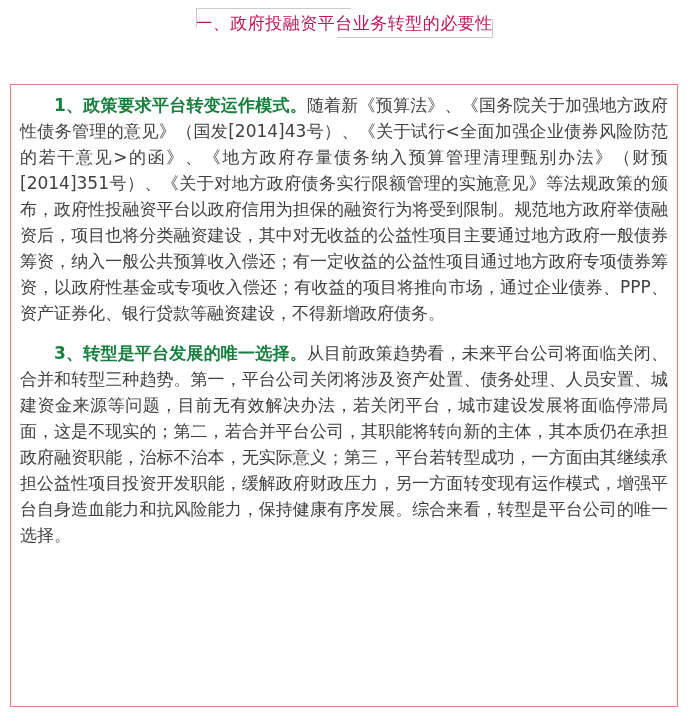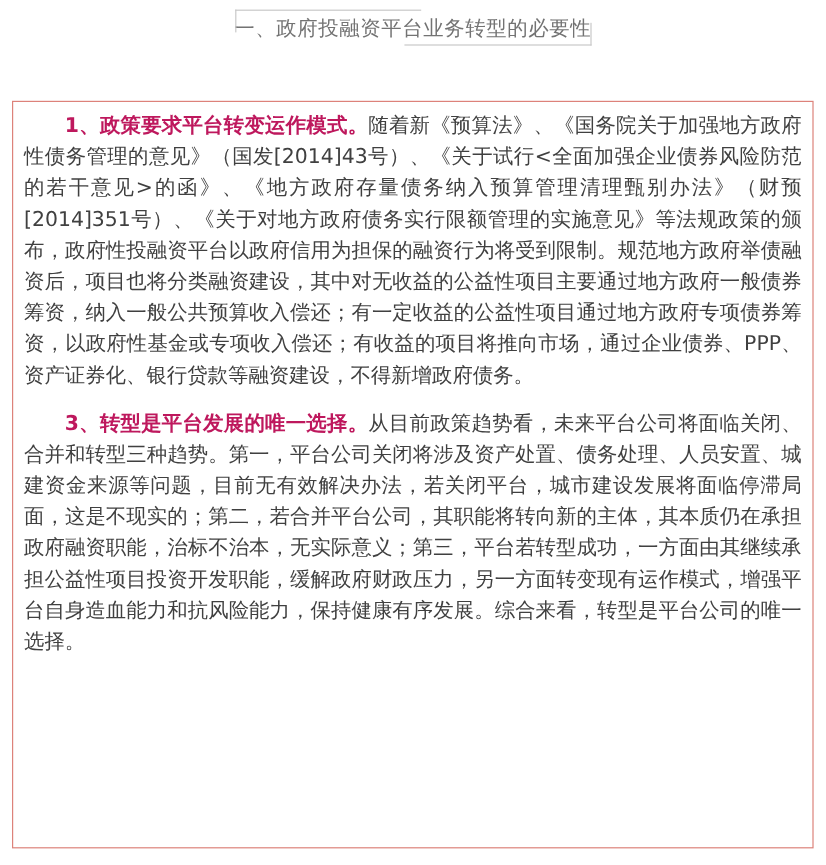--- a/index.html
+++ b/index.html
@@ -36,21 +36,21 @@
     position: absolute;
     right: 0; bottom: 0;
     width: 52%; height: 60%;
     border-right: 1px solid #c9c9c9;
     border-bottom: 1px solid #c9c9c9;
   }
   .title {
     margin: 0;
     font-size: 17px;
     font-weight: 400;
-    color: #737373;
+    color: #be185d;
     letter-spacing: 0.5px;
     white-space: nowrap;
   }
   .content-box {
     box-sizing: border-box;
     width: 668px;
     height: 623px;
     margin: 46px 10px 0 10px;
     border: 1px solid #dd827a;
     padding: 7px 9px 6px 9px;
@@ -63,21 +63,21 @@
     line-height: 26px;
     color: #404040;
     text-align: justify;
     text-indent: 2em;
   }
   .content-box p:last-child {
     margin-bottom: 16px;
   }
   .content-box .lead {
     font-weight: bold;
-    color: #be185d;
+    color: #15803d;
   }
 </style>
 </head>
 <body>
 
 <div class="title-wrap">
   <h1 class="title">一、政府投融资平台业务转型的必要性</h1>
 </div>
 
 <div class="content-box">

